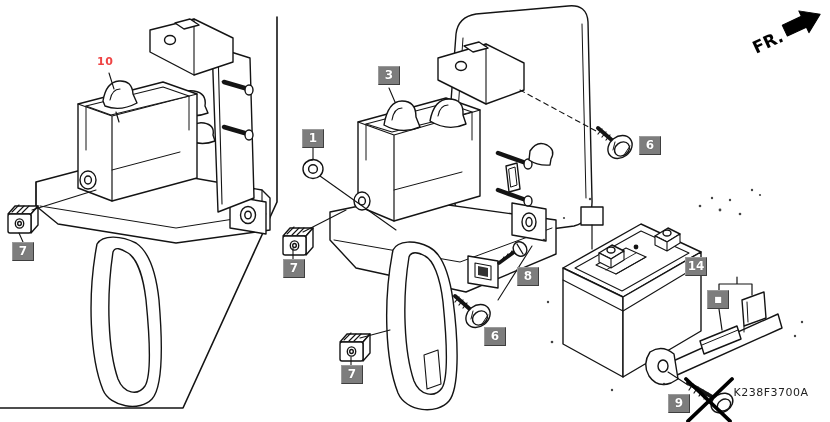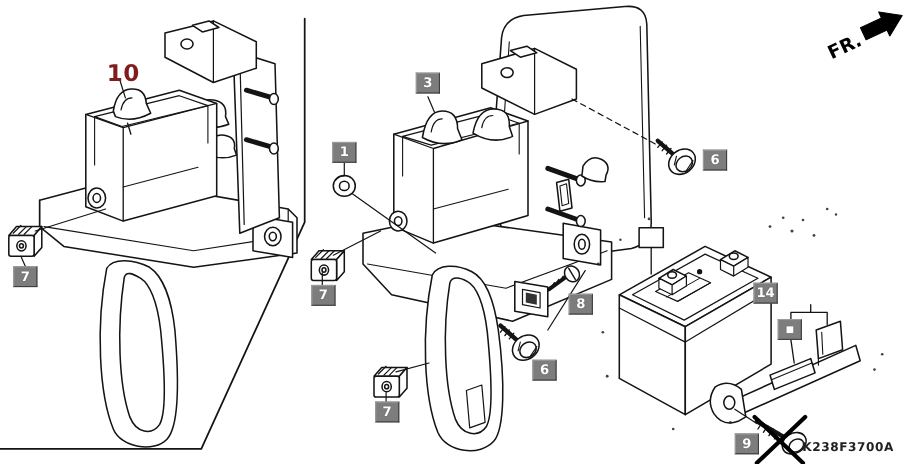--- a/index.html
+++ b/index.html
@@ -10,27 +10,27 @@
   .stage svg{position:absolute;left:0;top:0;}
   .callout{
     position:absolute;width:22px;height:19px;box-sizing:border-box;
     background:#7d7d7d;
     border:1px solid #3e3e3e;border-top-color:#9b9b9b;border-left-color:#9b9b9b;
     color:#ffffff;font-size:12px;font-weight:bold;line-height:17px;text-align:center;
     text-shadow:0 0 1px #4a4a4a;
   }
   .callout.small-glyph{font-size:8px;}
   .plain-label{
-    position:absolute;color:#7f1d1d;font-size:21px;font-weight:600;letter-spacing:0.5px;
+    position:absolute;color:#ef4444;font-size:11px;font-weight:600;letter-spacing:0.5px;
   }
   .brand{
     position:absolute;left:716px;top:382px;width:110px;text-align:center;color:#1b1b1b;
   }
   .brand .brand-name{font-size:13px;font-weight:600;letter-spacing:3.5px;white-space:nowrap;}
-  .brand .brand-code{font-size:11px;font-weight:700;letter-spacing:0.5px;margin-top:18px;color:#222;}
+  .brand .brand-code{font-size:11px;font-weight:400;letter-spacing:0.5px;margin-top:4px;color:#222;}
 </style>
 </head>
 <body>
 
 <div class="stage">
 
 <svg width="830" height="422" viewBox="0 0 830 422" fill="#ffffff" stroke="#141414" stroke-width="1.4" stroke-linejoin="round" stroke-linecap="round">
 
   <g>
     <path d="M277,17 L277,202 L183,408 L0,408" fill="none" stroke-width="1.6"></path>

